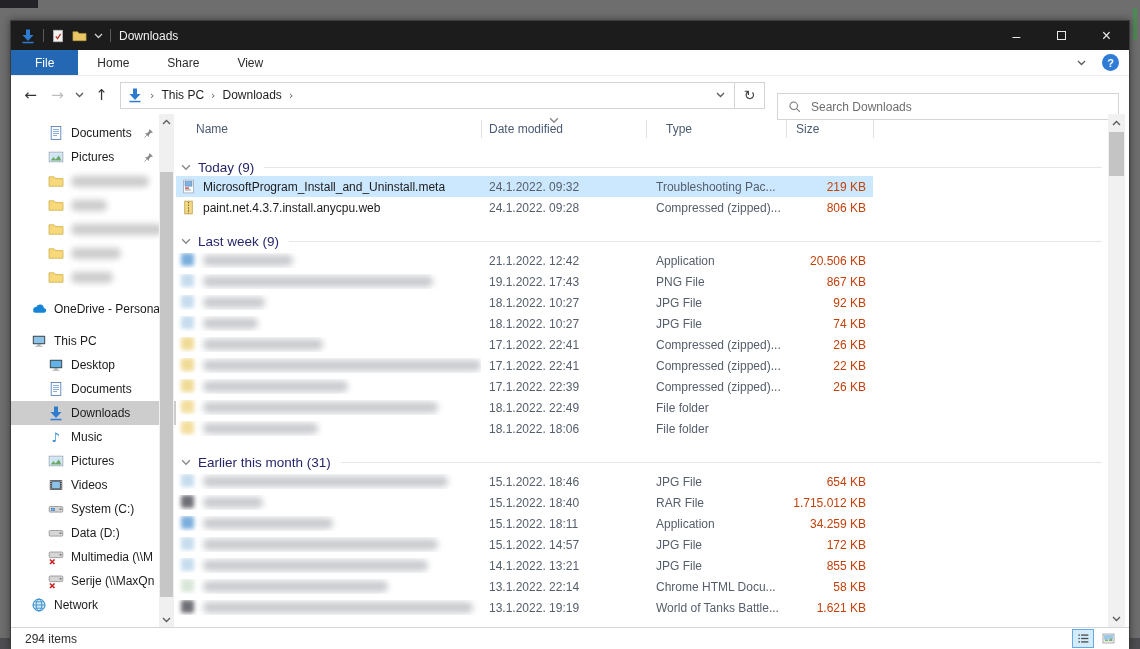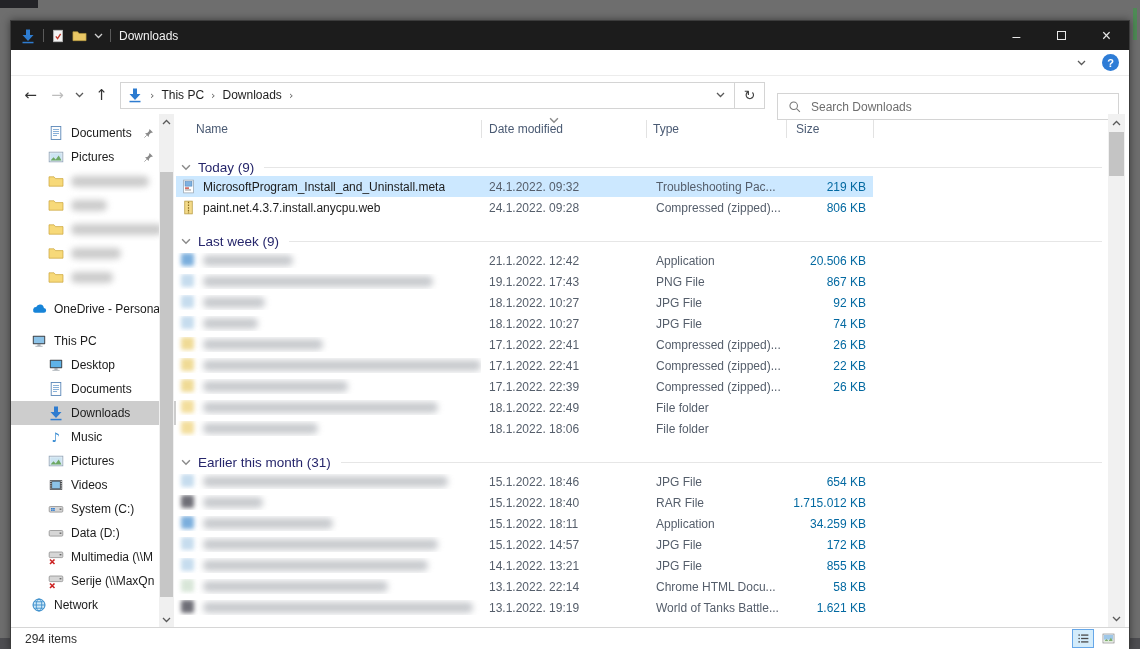--- a/index.html
+++ b/index.html
@@ -75,40 +75,40 @@
   .side-scroll { position:absolute; right:2px; top:0; bottom:0; width:15px; background:#f0f0f0; }
   .side-scroll .arr { position:absolute; left:0; width:15px; height:15px; display:flex; align-items:center; justify-content:center; color:#505050; }
   .side-scroll .arr.up { top:0; } .side-scroll .arr.dn { bottom:0; }
   .side-scroll .thumb { position:absolute; left:1px; width:13px; top:58px; height:425px; background:#c6c6c6; }
 
   
   .filearea { flex:1; display:flex; min-width:0; }
   .list-main { flex:1; display:flex; flex-direction:column; min-width:0; overflow:hidden; }
   .cols { height:30px; display:flex; align-items:center; font-size:12px; color:#4a5a73; position:relative; flex:0 0 auto; }
   .c-name { width:305px; padding-left:20px; } .c-date { width:165px; padding-left:8px; position:relative; }
-  .c-type { width:140px; padding-left:7px; } .c-size { width:87px; padding-left:10px; }
+  .c-type { width:140px; padding-left:20px; } .c-size { width:87px; padding-left:10px; }
   .col-sep { position:absolute; top:6px; width:1px; height:18px; background:#e2e2e2; }
   .sort-caret { position:absolute; top:-9px; left:68px; color:#8a8a8a; }
   .rows-scroll { height:485px; overflow:hidden; position:relative; }
 
   .grp { height:17px; margin-top:15px; display:flex; align-items:center; padding-left:5px; }
   .grp .chev { display:flex; color:#8a8a8a; }
   .grp .glabel { margin-left:7px; font-size:13.5px; color:#26266b; white-space:nowrap; }
   .grp .gline { flex:1; height:1px; background:#e6e6e6; margin:0 6px 0 10px; }
 
   .frow { height:21px; display:flex; align-items:center; font-size:12px; width:697px; }
   .frow.selected { background:#cce8ff; }
   .f-name { width:305px; display:flex; align-items:center; overflow:hidden; }
   .f-name .icn { width:15px; height:15px; margin:0 7px 0 5px; flex:0 0 auto; display:flex; }
   .f-name .txt { color:#1c1c1c; white-space:nowrap; overflow:hidden; }
   .fblur { height:11px; border-radius:5px; background:#a4a8ae; opacity:.6; filter:blur(3px); }
   .bicon { width:13px; height:13px; border-radius:2px; filter:blur(2px); opacity:.8; }
   .f-date { width:165px; padding-left:8px; color:#555e6b; white-space:nowrap; }
   .f-type { width:140px; padding-left:10px; color:#555e6b; white-space:nowrap; overflow:hidden; }
-  .f-size { width:87px; text-align:right; padding-right:7px; color:#0369a1; white-space:nowrap; }
+  .f-size { width:87px; text-align:right; padding-right:7px; color:#c2410c; white-space:nowrap; }
 
   .list-scroll { width:17px; flex:0 0 auto; margin-right:4px; background:#f1f1f1; position:relative; }
   .list-scroll .arr { position:absolute; left:0; width:17px; height:17px; display:flex; align-items:center; justify-content:center; color:#505050; }
   .list-scroll .arr.up { top:0; } .list-scroll .arr.dn { bottom:0; }
   .list-scroll .thumb { position:absolute; left:1px; width:15px; top:18px; height:44px; background:#c4c4c4; }
 
   
   .statusbar { height:22px; border-top:1px solid #d6d6d6; display:flex; align-items:center;
                font-size:12px; color:#2f2f2f; padding-left:14px; flex:0 0 auto; background:#fff; }
   .sb-right { margin-left:auto; margin-right:10px; display:flex; gap:3px; }
@@ -159,20 +159,26 @@
       </div>
     <div class="tb-btn">
         <span class="tb-box"></span>
       </div>
     <div class="tb-btn" style="font-size:16px;">
         <span>×</span>
       </div>
   </div>
 
   <div class="tabsrow">
+    <div id="tabs-holder" style="display:flex;">
+        <div class="tab active">File</div>
+        <div class="tab">Home</div>
+        <div class="tab">Share</div>
+        <div class="tab">View</div>
+      </div>
     <span class="tabs-spacer"></span>
     <span class="ribbon-chev">
         <svg width="9" height="6" viewBox="0 0 9 6" xmlns="http://www.w3.org/2000/svg">
           <path d="M1 1 L4.5 4.5 L8 1" stroke="#5a5a5a" fill="none" stroke-width="1.3"></path>
         </svg>
       </span>
     <span class="help-btn">?</span>
   </div>
 
   <div class="addrrow">

